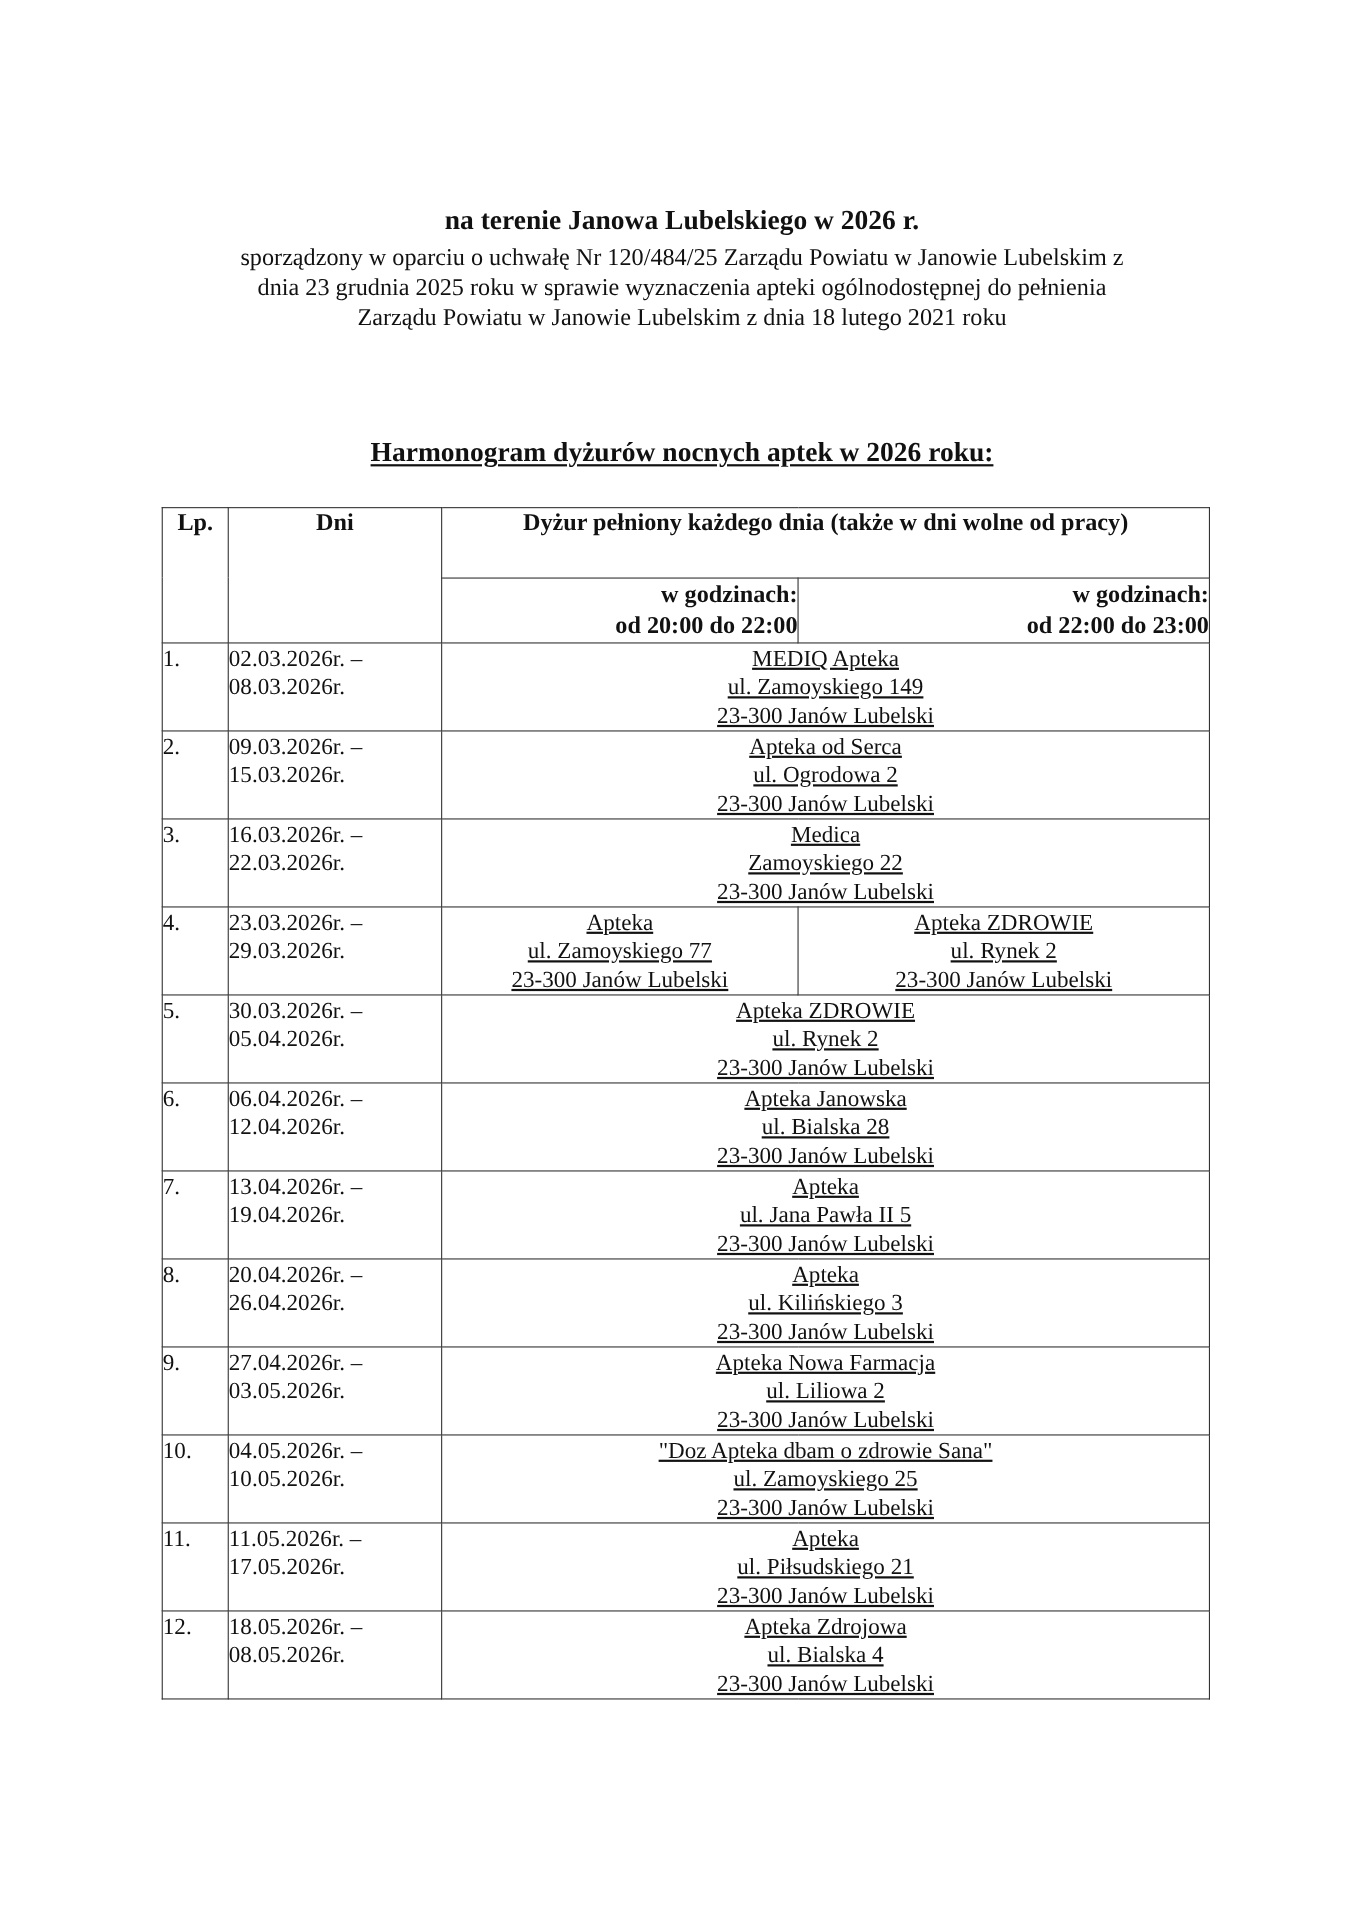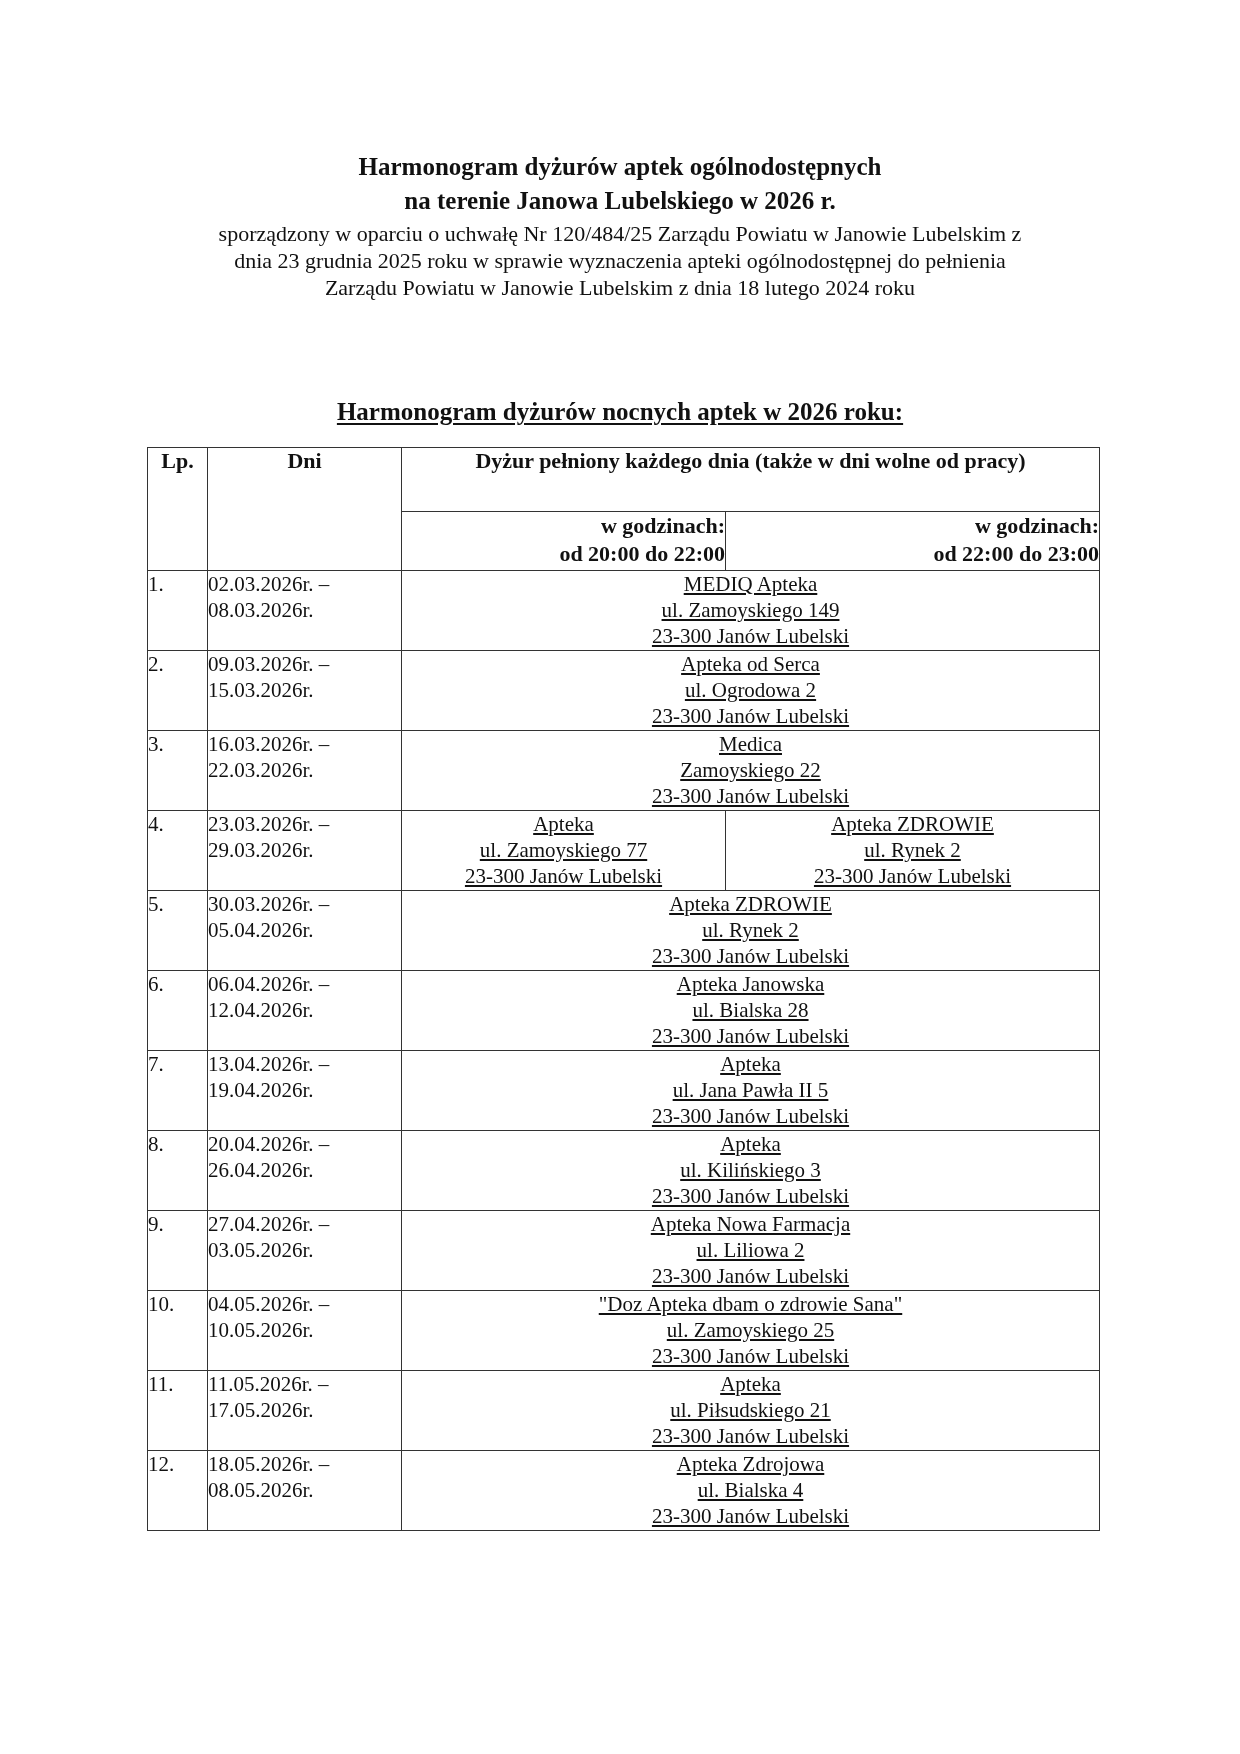--- a/index.html
+++ b/index.html
@@ -10,21 +10,21 @@
              font-size: 25px; line-height: 32px; }
     .t1 { top: 151px; }
     .t2 { top: 185px; }
     .subtitle { position: absolute; left: 150px; width: 940px; top: 220px; text-align: center;
                 font-size: 22px; line-height: 27px; }
     .subtitle span { display: block; white-space: nowrap; }
     .section-title { position: absolute; left: 0; width: 1240px; top: 396px; text-align: center;
                      font-weight: bold; font-size: 25px; line-height: 32px; }
     .section-title span { text-decoration: underline; text-underline-offset: 3px; text-decoration-thickness: 2px; }
 
-    table.sched { position: absolute; left: 147px; top: 447px; width: 952px; border-collapse: collapse;
+    table.sched { position: absolute; left: 147px; top: 461px; width: 952px; border-collapse: collapse;
                   table-layout: fixed; font-size: 21px; border-radius: 28px; }
     table.sched td, table.sched th { border: 1.5px solid #333; padding: 0; vertical-align: top; }
     col.c-lp { width: 60px; }
     col.c-dni { width: 194px; }
     col.c-a { width: 324px; }
     col.c-b { width: 374px; }
     th { font-weight: bold; font-size: 22px; }
     th.h-lp, th.h-dni { vertical-align: middle; text-align: center; height: 122px; }
     th.h-group { height: 62px; vertical-align: middle; text-align: center; }
     th.h-sub { height: 58px; vertical-align: middle; text-align: right; line-height: 28px; }
@@ -33,26 +33,25 @@
     td.lp { padding: 3px 0 0 11px; line-height: 26px; }
     td.dni { padding: 3px 0 0 11px; line-height: 26px; }
     td.dni span { display: block; white-space: nowrap; }
     td.ph { text-align: center; line-height: 26px; padding-top: 1px; text-decoration: underline; }
     td.ph span { display: block; white-space: nowrap; }
   </style>
 </head>
 <body>
 
 <div class="page">
-  <div class="title t1">Harmonogram dyżurów aptek ogólnodostępnych</div>
   <div class="title t2">na terenie Janowa Lubelskiego w 2026 r.</div>
   <div class="subtitle">
     <span>sporządzony w oparciu o uchwałę Nr 120/484/25 Zarządu Powiatu w Janowie Lubelskim z</span>
     <span>dnia 23 grudnia 2025 roku w sprawie wyznaczenia apteki ogólnodostępnej do pełnienia</span>
-    <span>Zarządu Powiatu w Janowie Lubelskim z dnia 18 lutego 2024 roku</span>
+    <span>Zarządu Powiatu w Janowie Lubelskim z dnia 18 lutego 2021 roku</span>
   </div>
   <div class="section-title">
     <span>Harmonogram dyżurów nocnych aptek w 2026 roku:</span>
   </div>
 
   <table class="sched">
     <colgroup>
       <col class="c-lp">
         <col class="c-dni">
         <col class="c-a">

